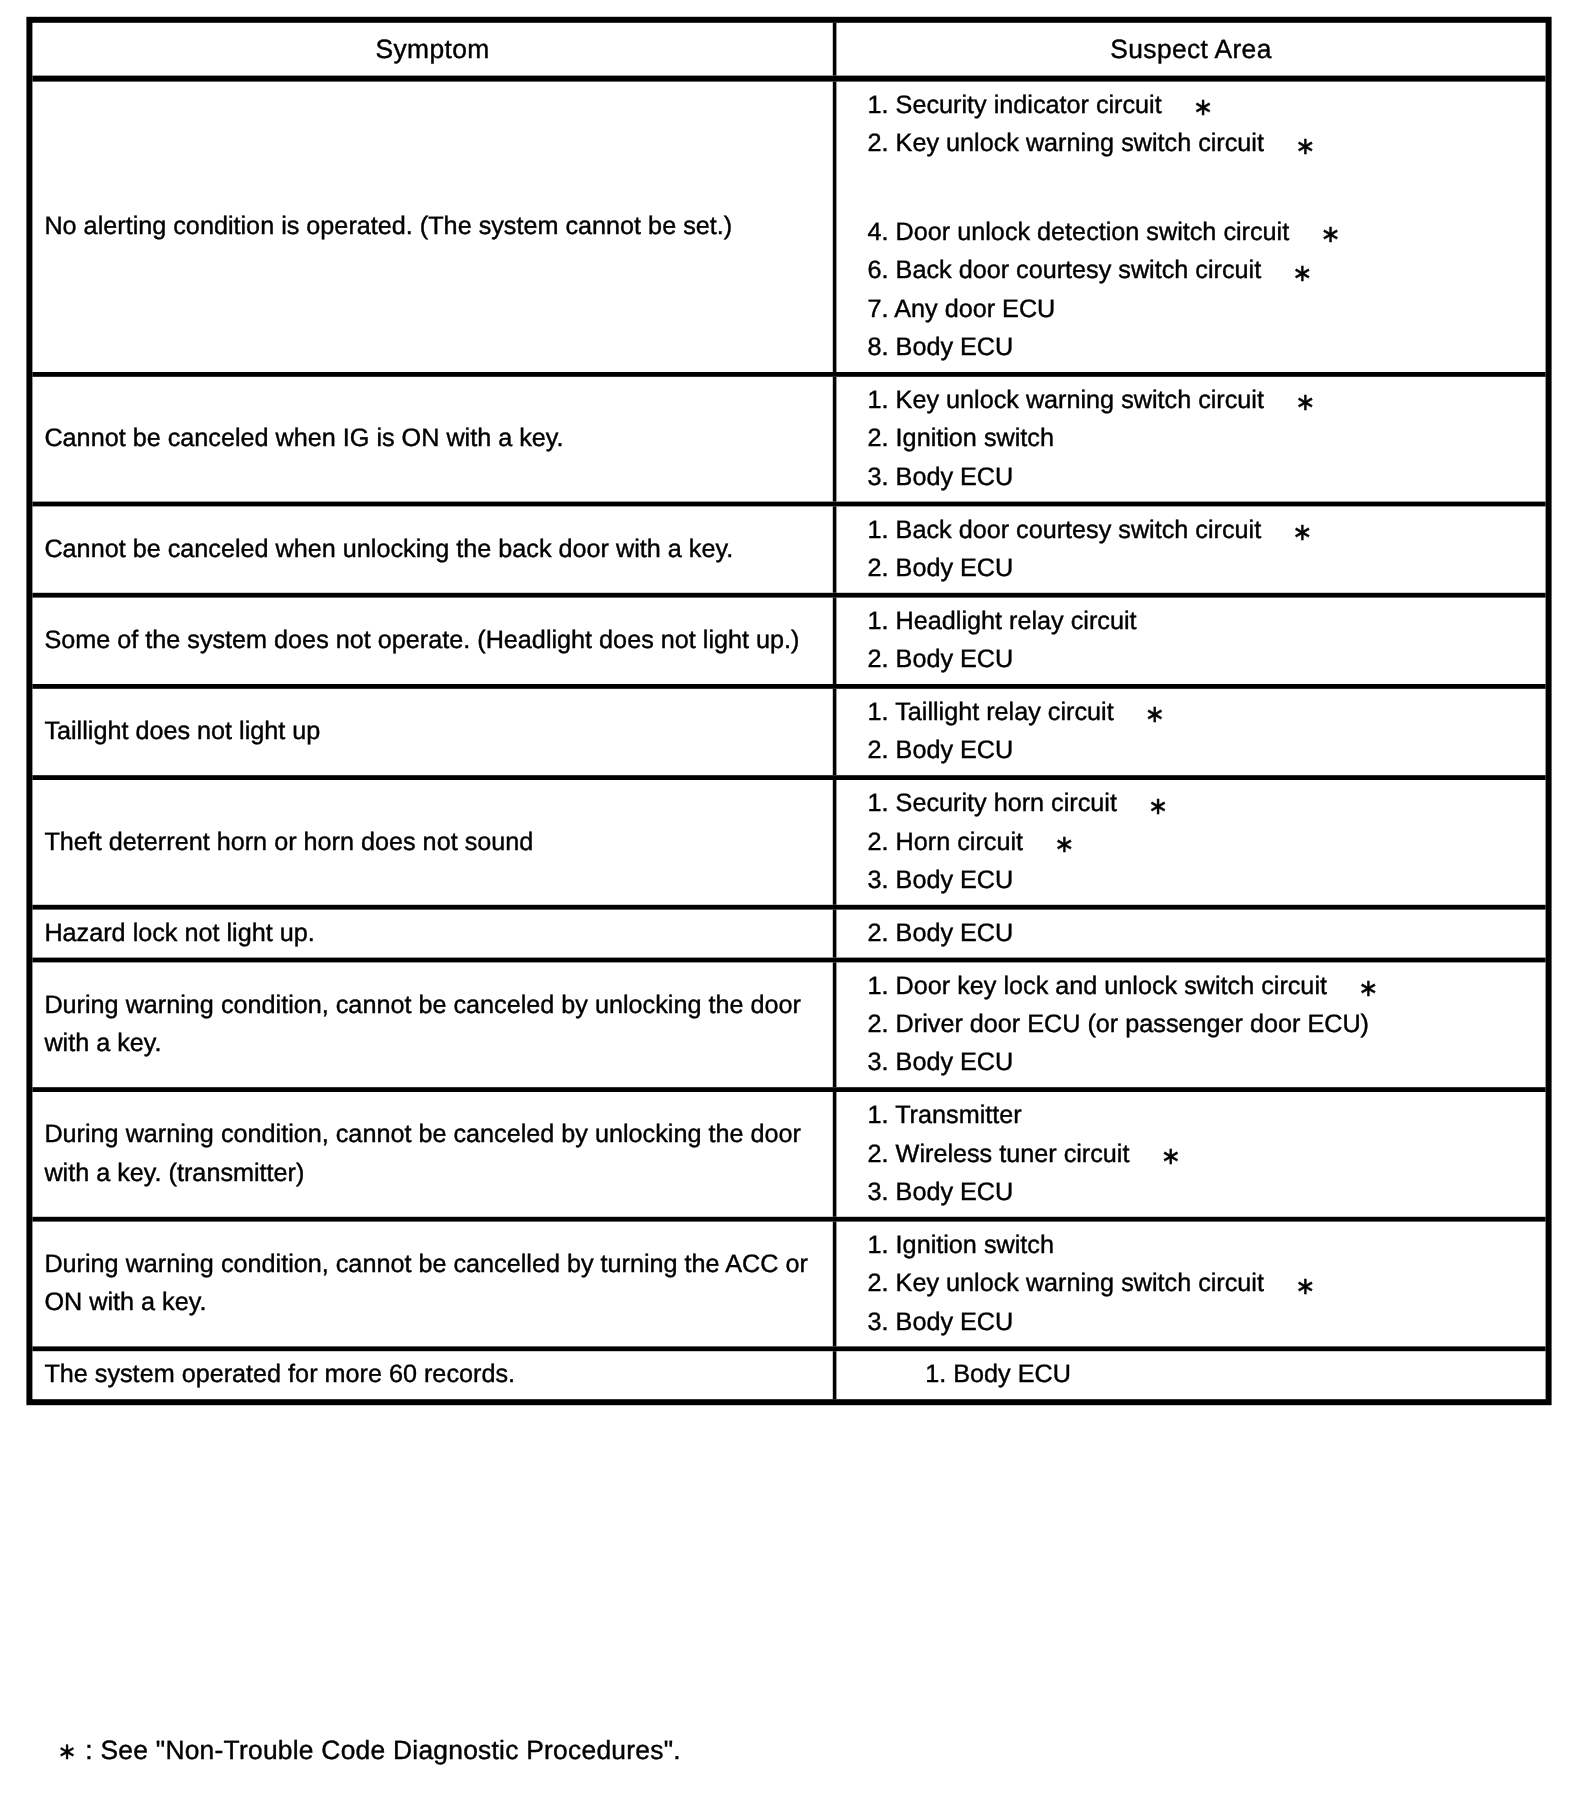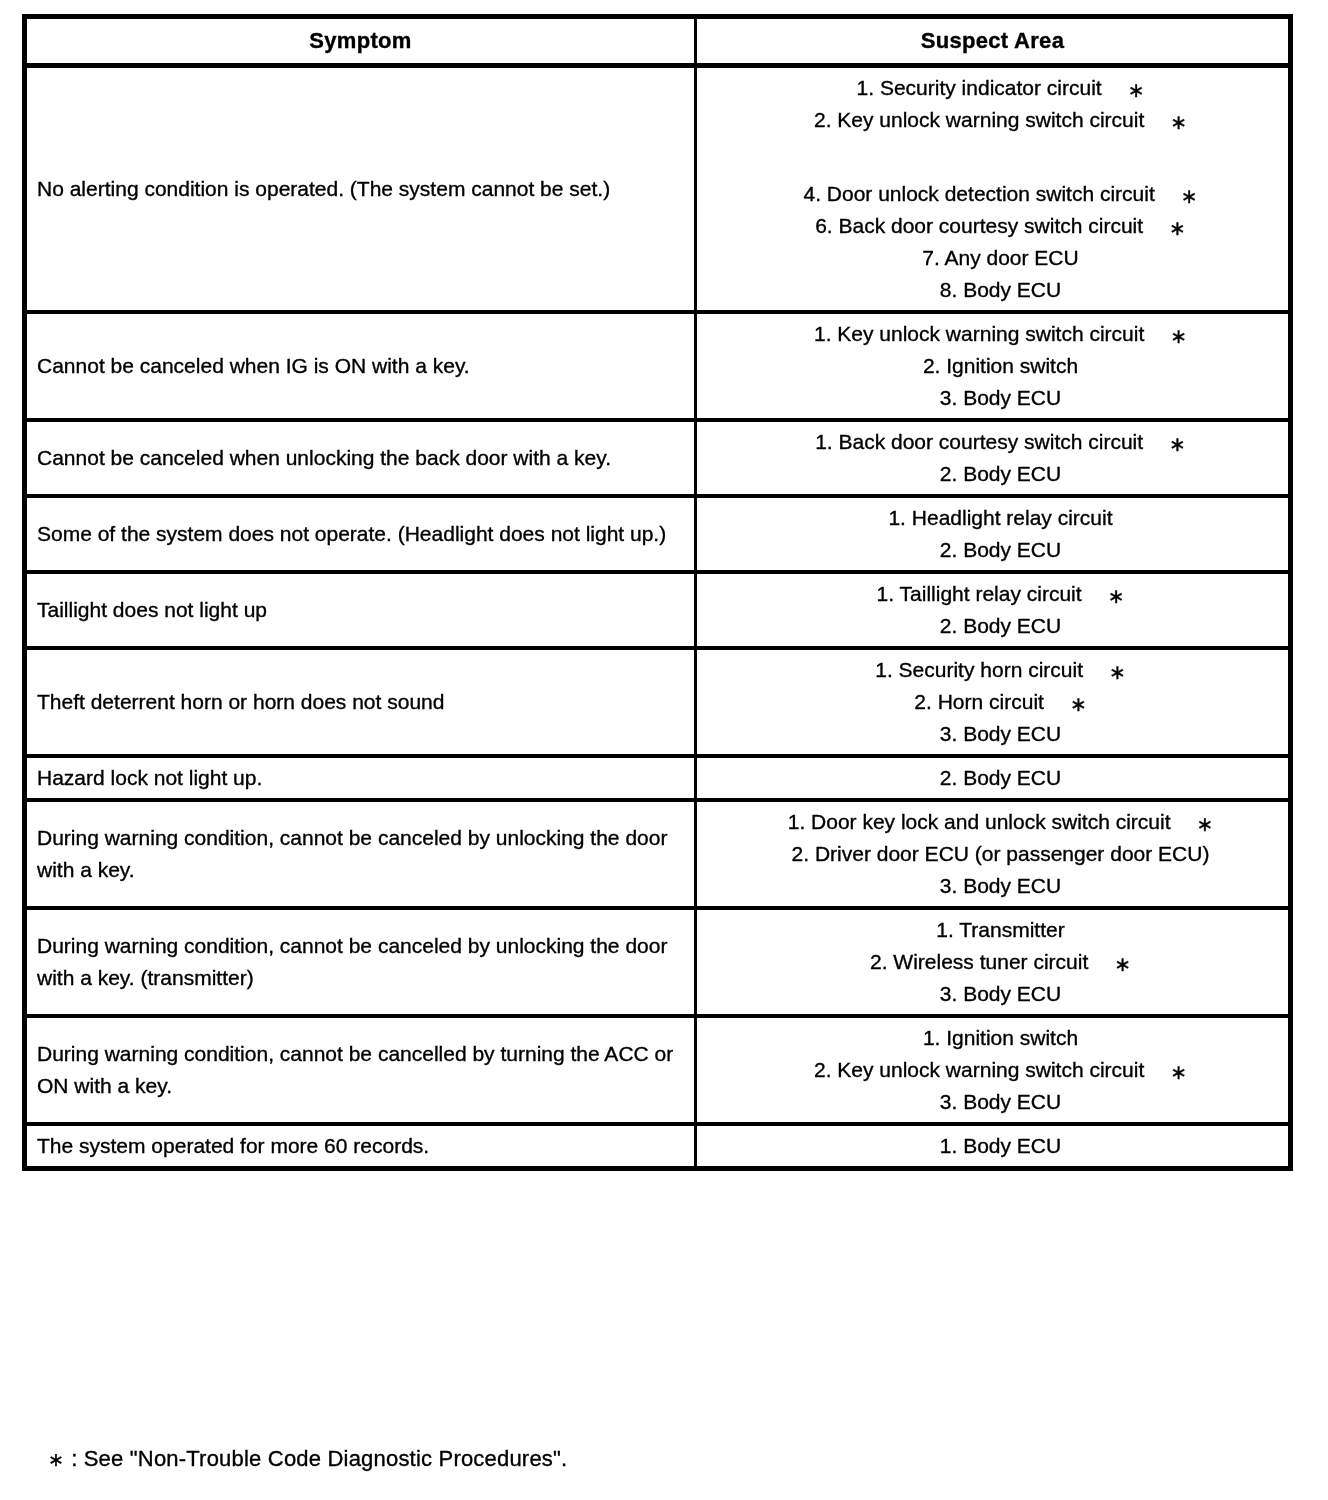--- a/index.html
+++ b/index.html
@@ -12,38 +12,37 @@
   }
   .page { position: relative; width: 1328px; height: 1500px; background: #fff; overflow: hidden; }
 
   .tbl {
     position: absolute; left: 22px; top: 14px; width: 1271px;
     border: 5px solid #000;
     background: #fff;
   }
   .thead { display: flex; border-bottom: 5px solid #000; }
   .trow  { display: flex; border-bottom: 4px solid #000; }
-  .trow:last-child { border-bottom: none; }
+  .trow:last-child { border-bottom: none; gap: 48px; }
 
   .cell {
     font-size: 21px; line-height: 32px;
     display: flex; flex-direction: column; justify-content: center;
   }
   .sym {
     width: 670px; flex: 0 0 670px;
     border-right: 3px solid #000;
     padding: 4px 12px 4px 10px;
   }
-  .sus { flex: 1 1 auto; padding: 4px 10px 4px 26px; align-items: center; }
+  .sus { flex: 1 1 auto; padding: 4px 10px 4px 26px; }
 
   .head {
     justify-content: center; align-items: center; text-align: center;
     font-size: 22px; line-height: 32px; padding: 6px 10px;
     letter-spacing: 0.3px;
-    font-weight: bold;
   }
 
   .item { white-space: nowrap; }
   .item.gap { margin-top: 42px; }
   .star {
     display: inline-block; margin-left: 26px;
     font-size: 20px; transform: translateY(2px);
   }
 
   .footnote {

